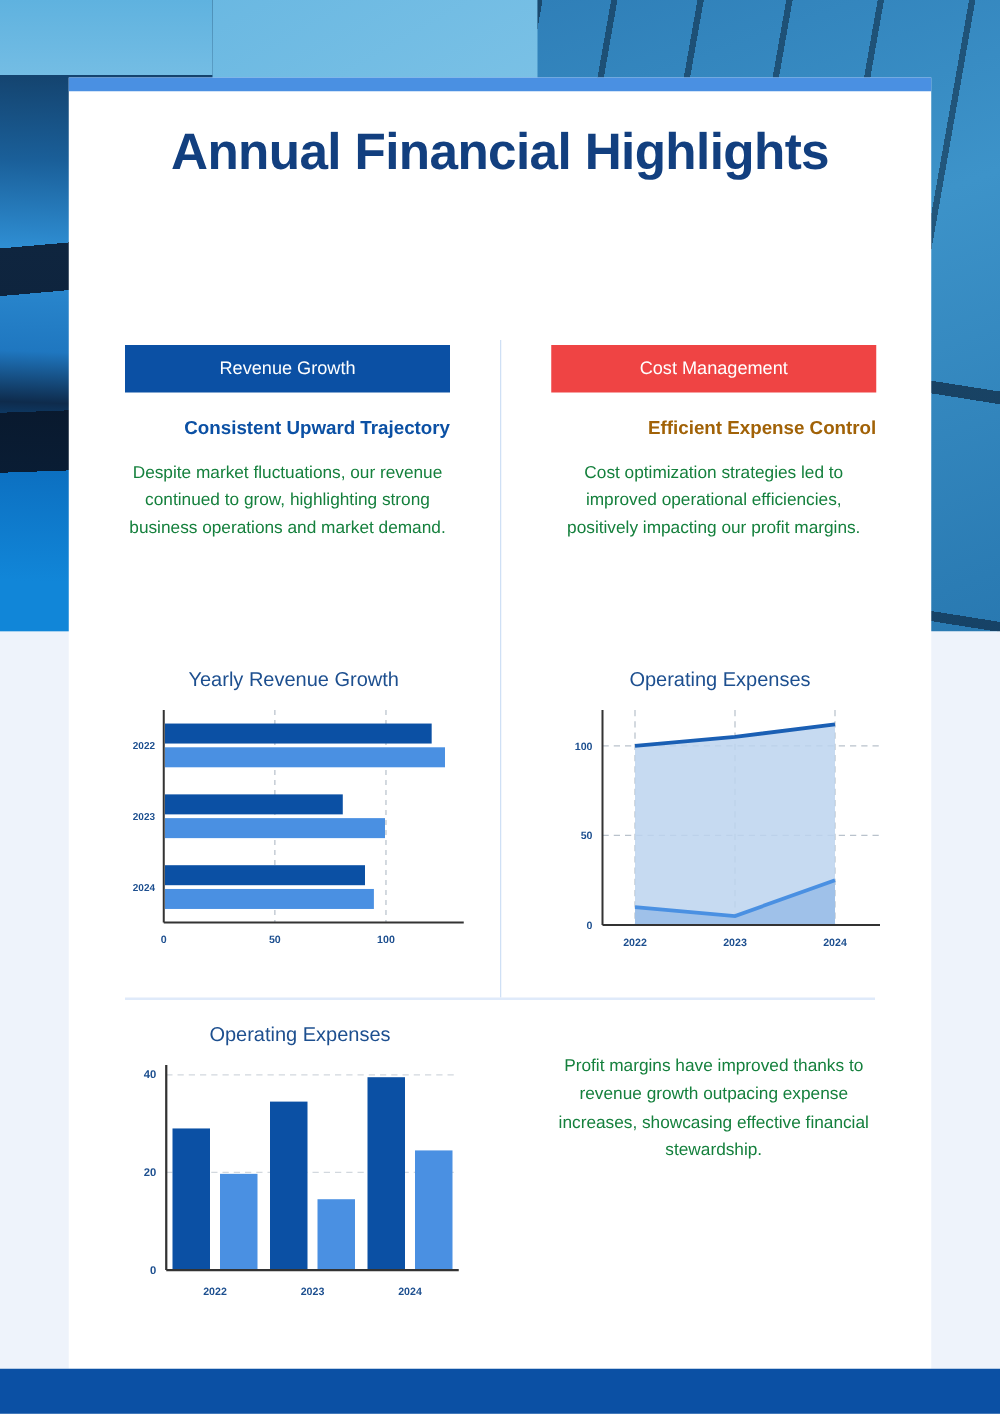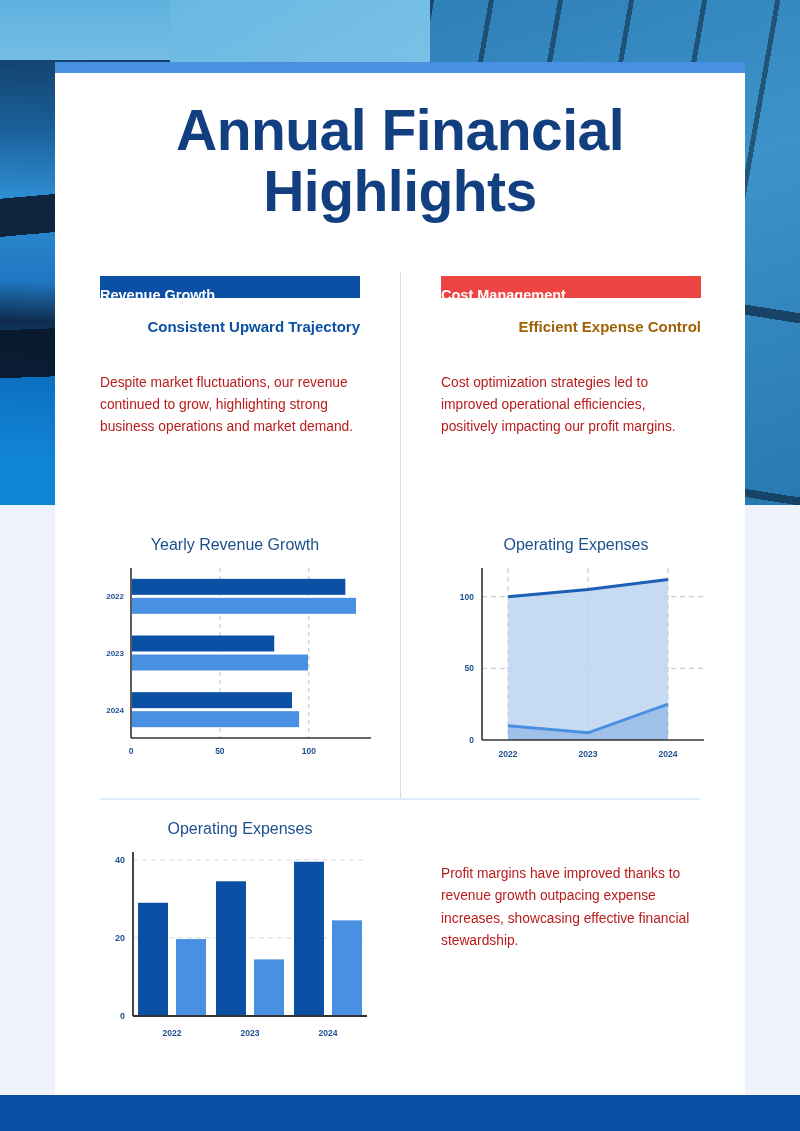--- a/index.html
+++ b/index.html
@@ -59,43 +59,43 @@
     background:#4a90e2;
   }
   #footer-bar{
     position:absolute;left:0;top:1095px;width:800px;height:36px;
     background:#0b50a4;
   }
   
   .page-title{
     position:absolute;left:95px;top:100px;width:610px;
     text-align:center;color:#123f7f;
-    font-size:57px;font-weight:bold;line-height:1.07;letter-spacing:-0.5px;
+    font-size:41px;font-weight:bold;line-height:1.07;letter-spacing:-0.5px;
   }
   
   .v-divider{position:absolute;left:400px;top:272px;width:1px;height:526px;background:#cfe0f5;}
   .h-divider{position:absolute;left:100px;top:798px;width:600px;height:2px;background:#dfeafa;}
   
   .panel{position:absolute;width:260px;}
   .panel.left{left:100px;}
   .panel.right{left:441px;}
   .ribbon{
-    height:22px;line-height:38px;color:#ffffff;
-    font-size:14.5px;font-weight:bold;
+    height:38px;line-height:38px;text-align:center;color:#ffffff;
+    font-size:14.5px;font-weight:normal;
   }
   .ribbon.dark{background:#0b50a4;}
   .ribbon.light{background:#ef4444;}
   .panel-head{
     margin-top:19px;text-align:right;font-size:15px;font-weight:bold;
     line-height:1.3;
   }
   .panel-head.dark{color:#0b50a4;}
   .panel-head.light{color:#a16207;}
   .panel-body{
-    margin-top:35px;text-align:left;font-size:13.8px;color:#b91c1c;
+    margin-top:14px;text-align:center;font-size:13.8px;color:#15803d;
     line-height:1.62;
   }
   
   .chart-block{position:absolute;}
   .chart-title{
     text-align:center;color:#1d4f8f;font-size:16px;margin-bottom:6px;
   }
   svg{display:block;}
 </style>
 </head>

